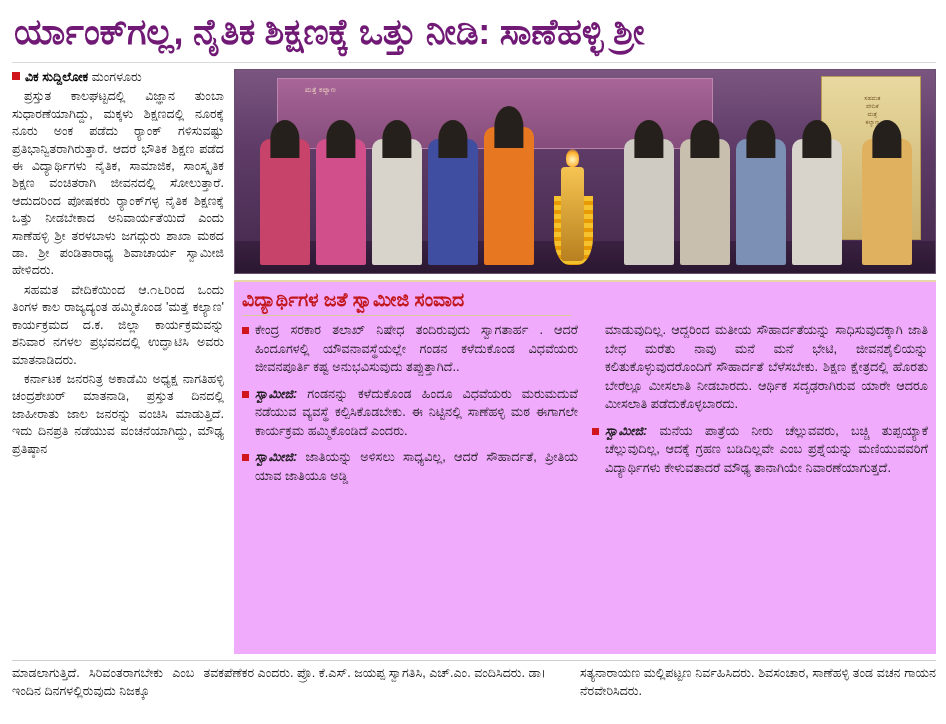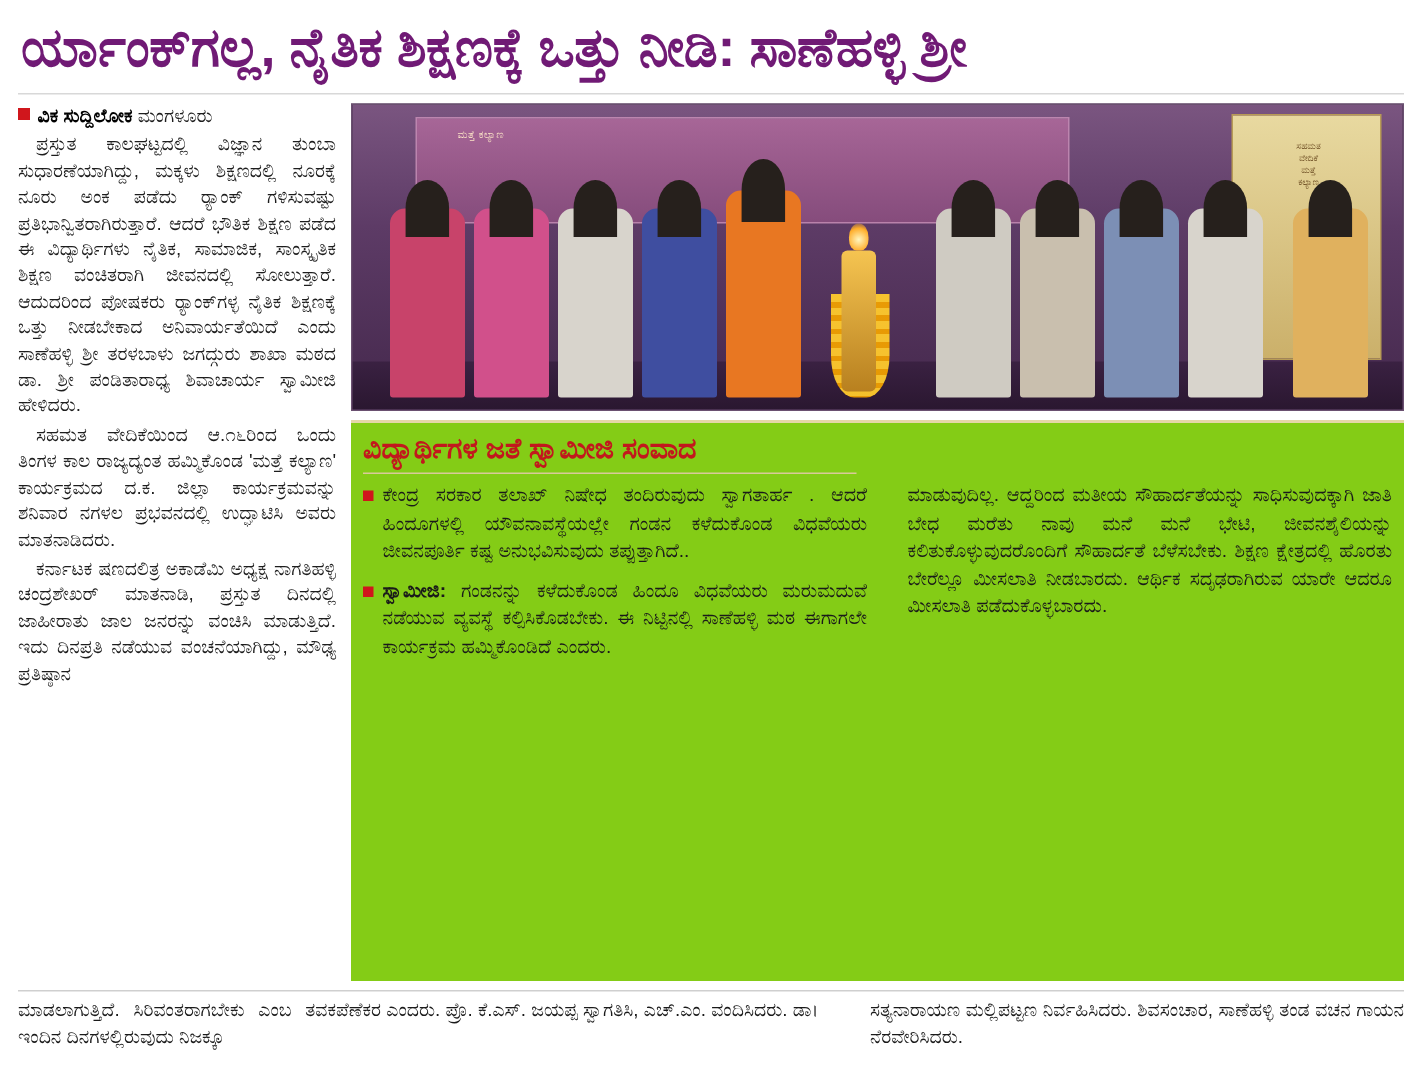--- a/index.html
+++ b/index.html
@@ -190,21 +190,21 @@
     width: 5.5%;
     height: 34%;
     background: repeating-linear-gradient(180deg,#ffca2c 0 5px,#f0a000 5px 9px);
     border-radius: 0 0 40% 40%;
     opacity: .95;
   }
 
   
   .sub-box {
     margin-top: 6px;
-    background: #84cc16;
+    background: #f0abfc;
     border-top: 2px solid #e5d7a8;
     flex: 1 1 auto;
     display: flex;
     flex-direction: column;
     padding: 6px 8px 4px 8px;
     box-sizing: border-box;
   }
   .sub-title {
     color: #c2181d;
     font-weight: bold;
@@ -233,21 +233,21 @@
   }
   .bullet {
     flex: 0 0 auto;
     width: 7px;
     height: 7px;
     background: #d0161c;
     margin-top: 6px;
   }
   .bullet.hidden { visibility: hidden; }
   .qa-text { flex: 1 1 auto; }
-  .speaker { font-weight: bold; }
+  .speaker { font-weight: bold; font-style: italic; }
 
   
   .bottom-rule {
     border-top: 1px solid #cfcfcf;
     margin: 6px 0 4px 0;
   }
   .bottom-cols {
     display: flex;
     gap: 0;
     font-size: 12.6px;
@@ -267,21 +267,21 @@
 
   <div class="body-area">
 
     <div class="left-col">
       <p class="first">
         <span class="redsquare"></span><span class="byline-bold">ವಿಕ ಸುದ್ದಿಲೋಕ</span>
         <span>ಮಂಗಳೂರು</span>
       </p>
       <p>ಪ್ರಸ್ತುತ ಕಾಲಘಟ್ಟದಲ್ಲಿ ವಿಜ್ಞಾನ ತುಂಬಾ ಸುಧಾರಣೆಯಾಗಿದ್ದು, ಮಕ್ಕಳು ಶಿಕ್ಷಣದಲ್ಲಿ ನೂರಕ್ಕೆ ನೂರು ಅಂಕ ಪಡೆದು ರ‍್ಯಾಂಕ್‌ ಗಳಿಸುವಷ್ಟು ಪ್ರತಿಭಾನ್ವಿತರಾಗಿರುತ್ತಾರೆ. ಆದರೆ ಭೌತಿಕ ಶಿಕ್ಷಣ ಪಡೆದ ಈ ವಿದ್ಯಾರ್ಥಿಗಳು ನೈತಿಕ, ಸಾಮಾಜಿಕ, ಸಾಂಸ್ಕೃತಿಕ ಶಿಕ್ಷಣ ವಂಚಿತರಾಗಿ ಜೀವನದಲ್ಲಿ ಸೋಲುತ್ತಾರೆ. ಆದುದರಿಂದ ಪೋಷಕರು ರ‍್ಯಾಂಕ್‌ಗಳ್ಳ ನೈತಿಕ ಶಿಕ್ಷಣಕ್ಕೆ ಒತ್ತು ನೀಡಬೇಕಾದ ಅನಿವಾರ್ಯತೆಯಿದೆ ಎಂದು ಸಾಣೆಹಳ್ಳಿ ಶ್ರೀ ತರಳಬಾಳು ಜಗದ್ಗುರು ಶಾಖಾ ಮಠದ ಡಾ. ಶ್ರೀ ಪಂಡಿತಾರಾಧ್ಯ ಶಿವಾಚಾರ್ಯ ಸ್ವಾಮೀಜಿ ಹೇಳಿದರು.</p>
       <p>ಸಹಮತ ವೇದಿಕೆಯಿಂದ ಆ.೧೬ರಿಂದ ಒಂದು ತಿಂಗಳ ಕಾಲ ರಾಜ್ಯದ್ಯಂತ ಹಮ್ಮಿಕೊಂಡ 'ಮತ್ತೆ ಕಲ್ಯಾಣ' ಕಾರ್ಯಕ್ರಮದ ದ.ಕ. ಜಿಲ್ಲಾ ಕಾರ್ಯಕ್ರಮವನ್ನು ಶನಿವಾರ ನಗಳಲ ಪ್ರಭವನದಲ್ಲಿ ಉದ್ಘಾಟಿಸಿ ಅವರು ಮಾತನಾಡಿದರು.</p>
-      <p>ಕರ್ನಾಟಕ ಷಣದಲಿತ್ರ ಅಕಾಡೆಮಿ ಅಧ್ಯಕ್ಷ ನಾಗತಿಹಳ್ಳಿ ಚಂದ್ರಶೇಖರ್‌ ಮಾತನಾಡಿ, ಪ್ರಸ್ತುತ ದಿನದಲ್ಲಿ ಜಾಹೀರಾತು ಜಾಲ ಜನರನ್ನು ವಂಚಿಸಿ ಮಾಡುತ್ತಿದೆ. ಇದು ದಿನಪ್ರತಿ ನಡೆಯುವ ವಂಚನೆಯಾಗಿದ್ದು, ಮೌಢ್ಯ ಪ್ರತಿಷ್ಠಾನ</p>
+      <p>ಕರ್ನಾಟಕ ಜನರನಿತ್ರ ಅಕಾಡೆಮಿ ಅಧ್ಯಕ್ಷ ನಾಗತಿಹಳ್ಳಿ ಚಂದ್ರಶೇಖರ್‌ ಮಾತನಾಡಿ, ಪ್ರಸ್ತುತ ದಿನದಲ್ಲಿ ಜಾಹೀರಾತು ಜಾಲ ಜನರನ್ನು ವಂಚಿಸಿ ಮಾಡುತ್ತಿದೆ. ಇದು ದಿನಪ್ರತಿ ನಡೆಯುವ ವಂಚನೆಯಾಗಿದ್ದು, ಮೌಢ್ಯ ಪ್ರತಿಷ್ಠಾನ</p>
     </div>
 
     <div class="right-col">
 
       <div class="photo-wrap">
         <div class="stage-bg"></div>
         <div class="banner"></div>
         <div class="banner-text">ಮತ್ತೆ ಕಲ್ಯಾಣ</div>
         <div class="side-banner"></div>
         <div class="side-banner-lines">
@@ -345,26 +345,34 @@
 
           <div class="qa-col">
             <div class="qa-item">
               <span class="bullet"></span>
               <span class="qa-text"><span class="speaker"></span><span>ಕೇಂದ್ರ ಸರಕಾರ ತಲಾಖ್‌ ನಿಷೇಧ ತಂದಿರುವುದು ಸ್ವಾಗತಾರ್ಹ . ಆದರೆ ಹಿಂದೂಗಳಲ್ಲಿ ಯೌವನಾವಸ್ಥೆಯಲ್ಲೇ ಗಂಡನ ಕಳೆದುಕೊಂಡ ವಿಧವೆಯರು ಜೀವನಪೂರ್ತಿ ಕಷ್ಟ ಅನುಭವಿಸುವುದು ತಪ್ಪುತ್ತಾಗಿದೆ..</span></span>
             </div>
             <div class="qa-item">
               <span class="bullet"></span>
               <span class="qa-text"><span class="speaker">ಸ್ವಾಮೀಜಿ:</span><span> ಗಂಡನನ್ನು ಕಳೆದುಕೊಂಡ ಹಿಂದೂ ವಿಧವೆಯರು ಮರುಮದುವೆ ನಡೆಯುವ ವ್ಯವಸ್ಥೆ ಕಲ್ಪಿಸಿಕೊಡಬೇಕು. ಈ ನಿಟ್ಟಿನಲ್ಲಿ ಸಾಣೆಹಳ್ಳಿ ಮಠ ಈಗಾಗಲೇ ಕಾರ್ಯಕ್ರಮ ಹಮ್ಮಿಕೊಂಡಿದೆ ಎಂದರು.</span></span>
             </div>
+            <div class="qa-item">
+              <span class="bullet"></span>
+              <span class="qa-text"><span class="speaker">ಸ್ವಾಮೀಜಿ:</span><span> ಜಾತಿಯನ್ನು ಅಳಿಸಲು ಸಾಧ್ಯವಿಲ್ಲ, ಆದರೆ ಸೌಹಾರ್ದತೆ, ಪ್ರೀತಿಯ ಯಾವ ಜಾತಿಯೂ ಅಡ್ಡಿ</span></span>
+            </div>
           </div>
 
           <div class="qa-col">
             <div class="qa-item">
               <span class="bullet hidden"></span>
               <span class="qa-text"><span class="speaker"></span><span>ಮಾಡುವುದಿಲ್ಲ. ಆದ್ದರಿಂದ ಮತೀಯ ಸೌಹಾರ್ದತೆಯನ್ನು ಸಾಧಿಸುವುದಕ್ಕಾಗಿ ಜಾತಿ ಬೇಧ ಮರೆತು ನಾವು ಮನೆ ಮನೆ ಭೇಟಿ, ಜೀವನಶೈಲಿಯನ್ನು ಕಲಿತುಕೊಳ್ಳುವುದರೊಂದಿಗೆ ಸೌಹಾರ್ದತೆ ಬೆಳೆಸಬೇಕು. ಶಿಕ್ಷಣ ಕ್ಷೇತ್ರದಲ್ಲಿ ಹೊರತು ಬೇರೆಲ್ಲೂ ಮೀಸಲಾತಿ ನೀಡಬಾರದು. ಆರ್ಥಿಕ ಸದೃಢರಾಗಿರುವ ಯಾರೇ ಆದರೂ ಮೀಸಲಾತಿ ಪಡೆದುಕೊಳ್ಳಬಾರದು.</span></span>
+            </div>
+            <div class="qa-item">
+              <span class="bullet"></span>
+              <span class="qa-text"><span class="speaker">ಸ್ವಾಮೀಜಿ:</span><span> ಮನೆಯ ಪಾತ್ರೆಯ ನೀರು ಚೆಲ್ಲುವವರು, ಬಚ್ಚಿ ತುಪ್ಪಯ್ಯಾಕೆ ಚೆಲ್ಲುವುದಿಲ್ಲ, ಆದಕ್ಕೆ ಗ್ರಹಣ ಬಡಿದಿಲ್ಲವೇ ಎಂಬ ಪ್ರಶ್ನೆಯನ್ನು ಮಣಿಯುವವರಿಗೆ ವಿದ್ಯಾರ್ಥಿಗಳು ಕೇಳುವತಾದರೆ ಮೌಢ್ಯ ತಾನಾಗಿಯೇ ನಿವಾರಣೆಯಾಗುತ್ತದೆ.</span></span>
             </div>
           </div>
 
         </div>
       </div>
 
     </div>
   </div>
 
   <div class="bottom-rule"></div>

